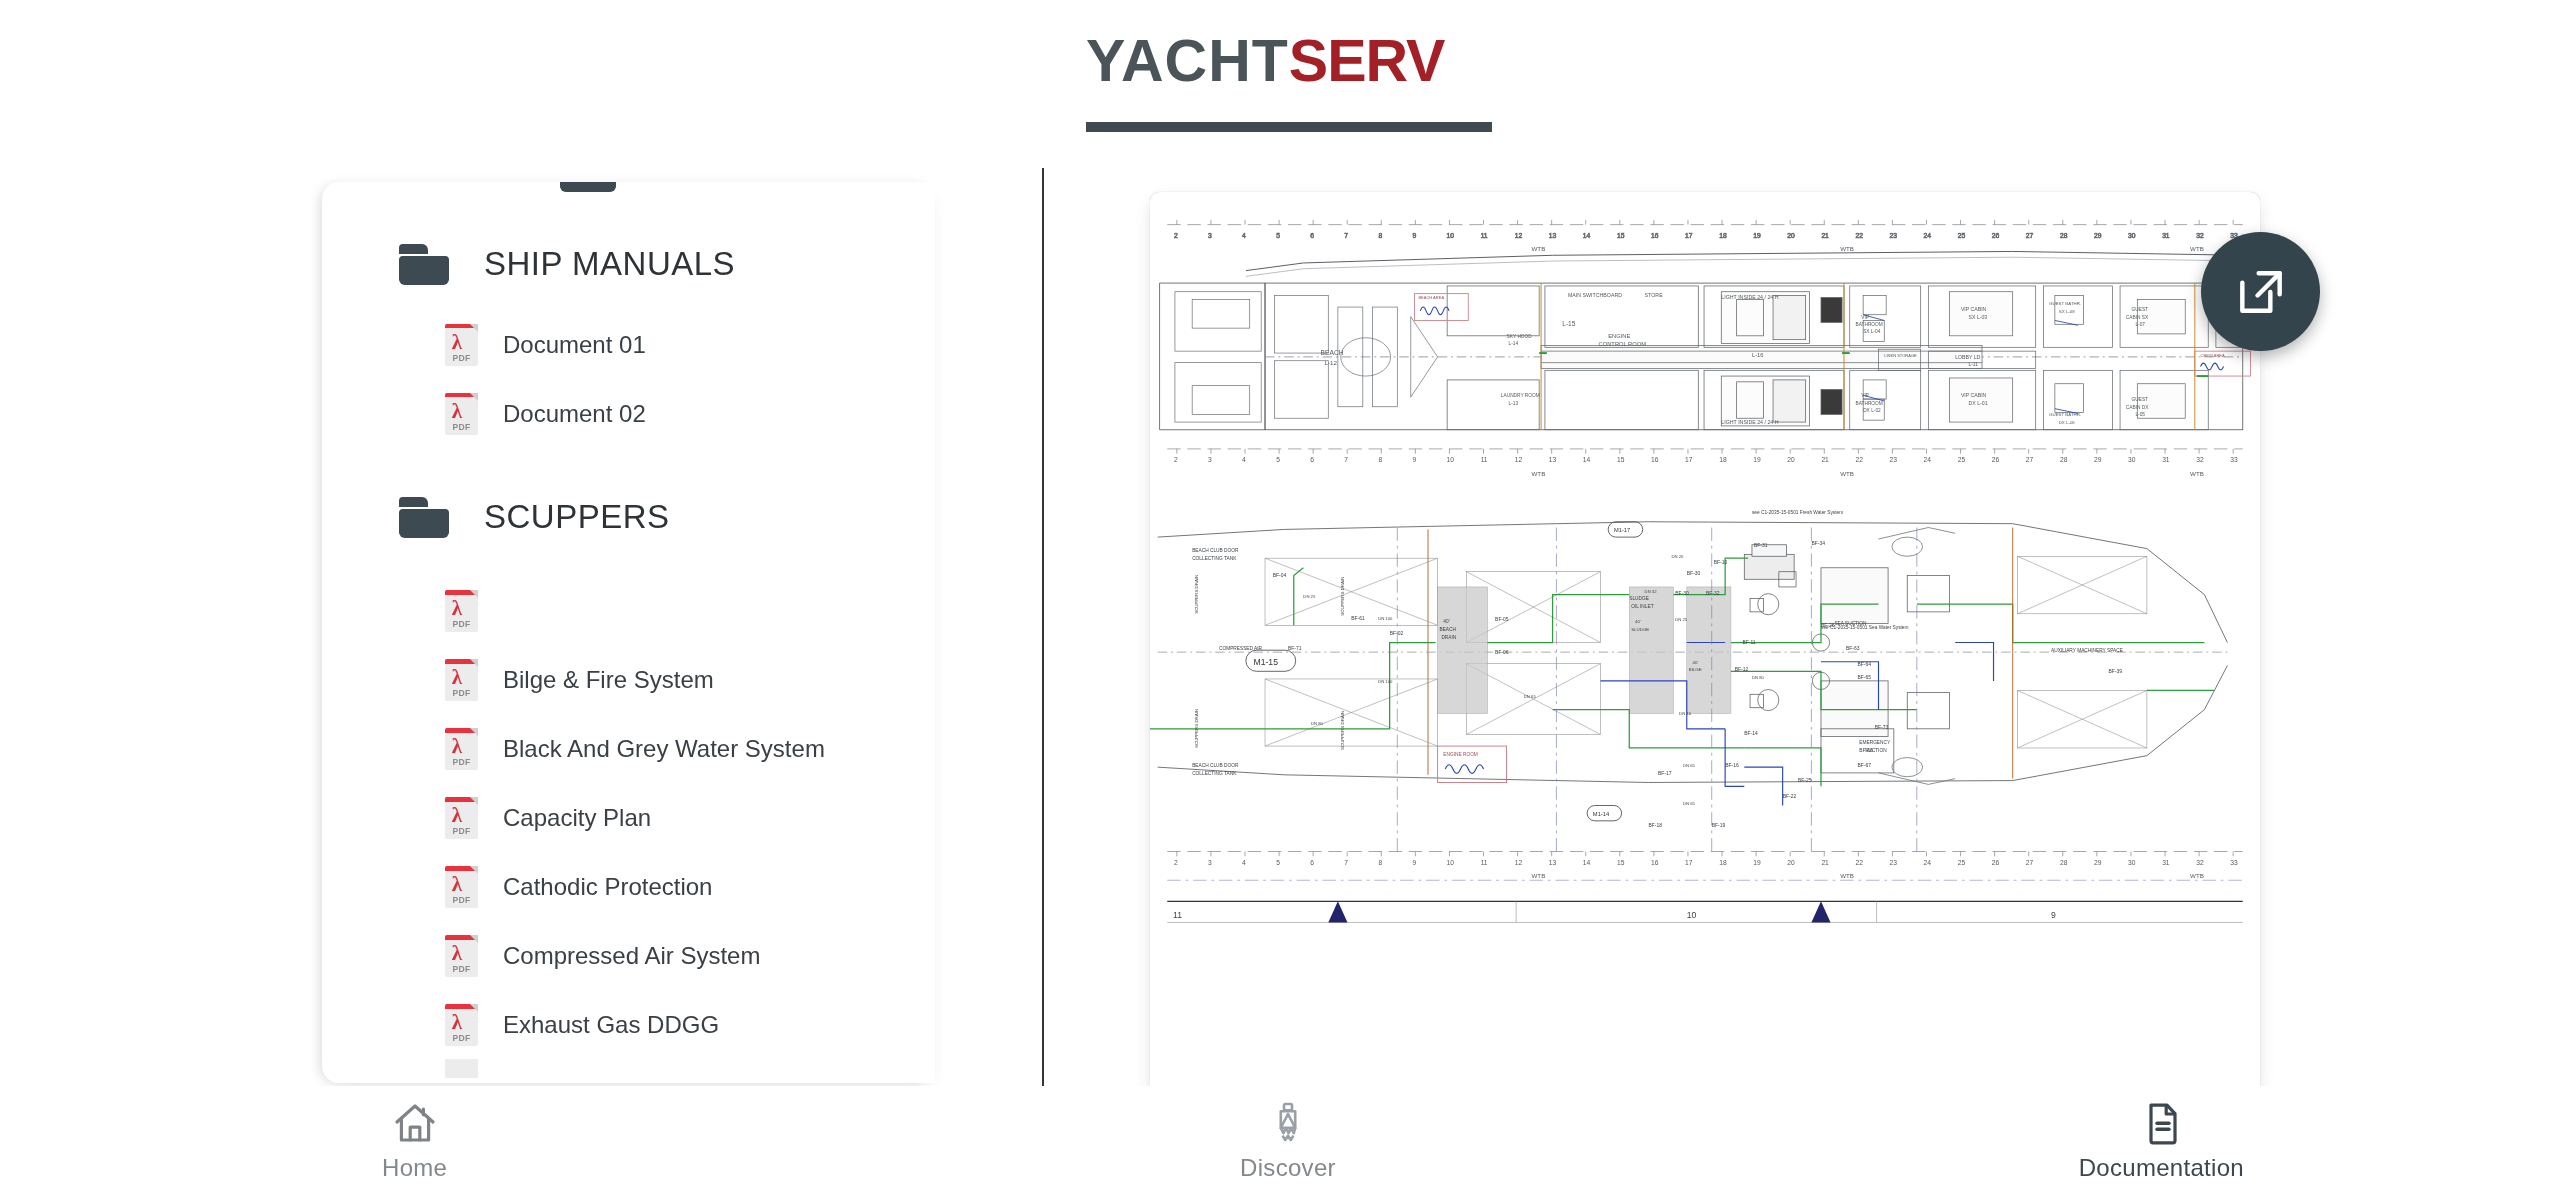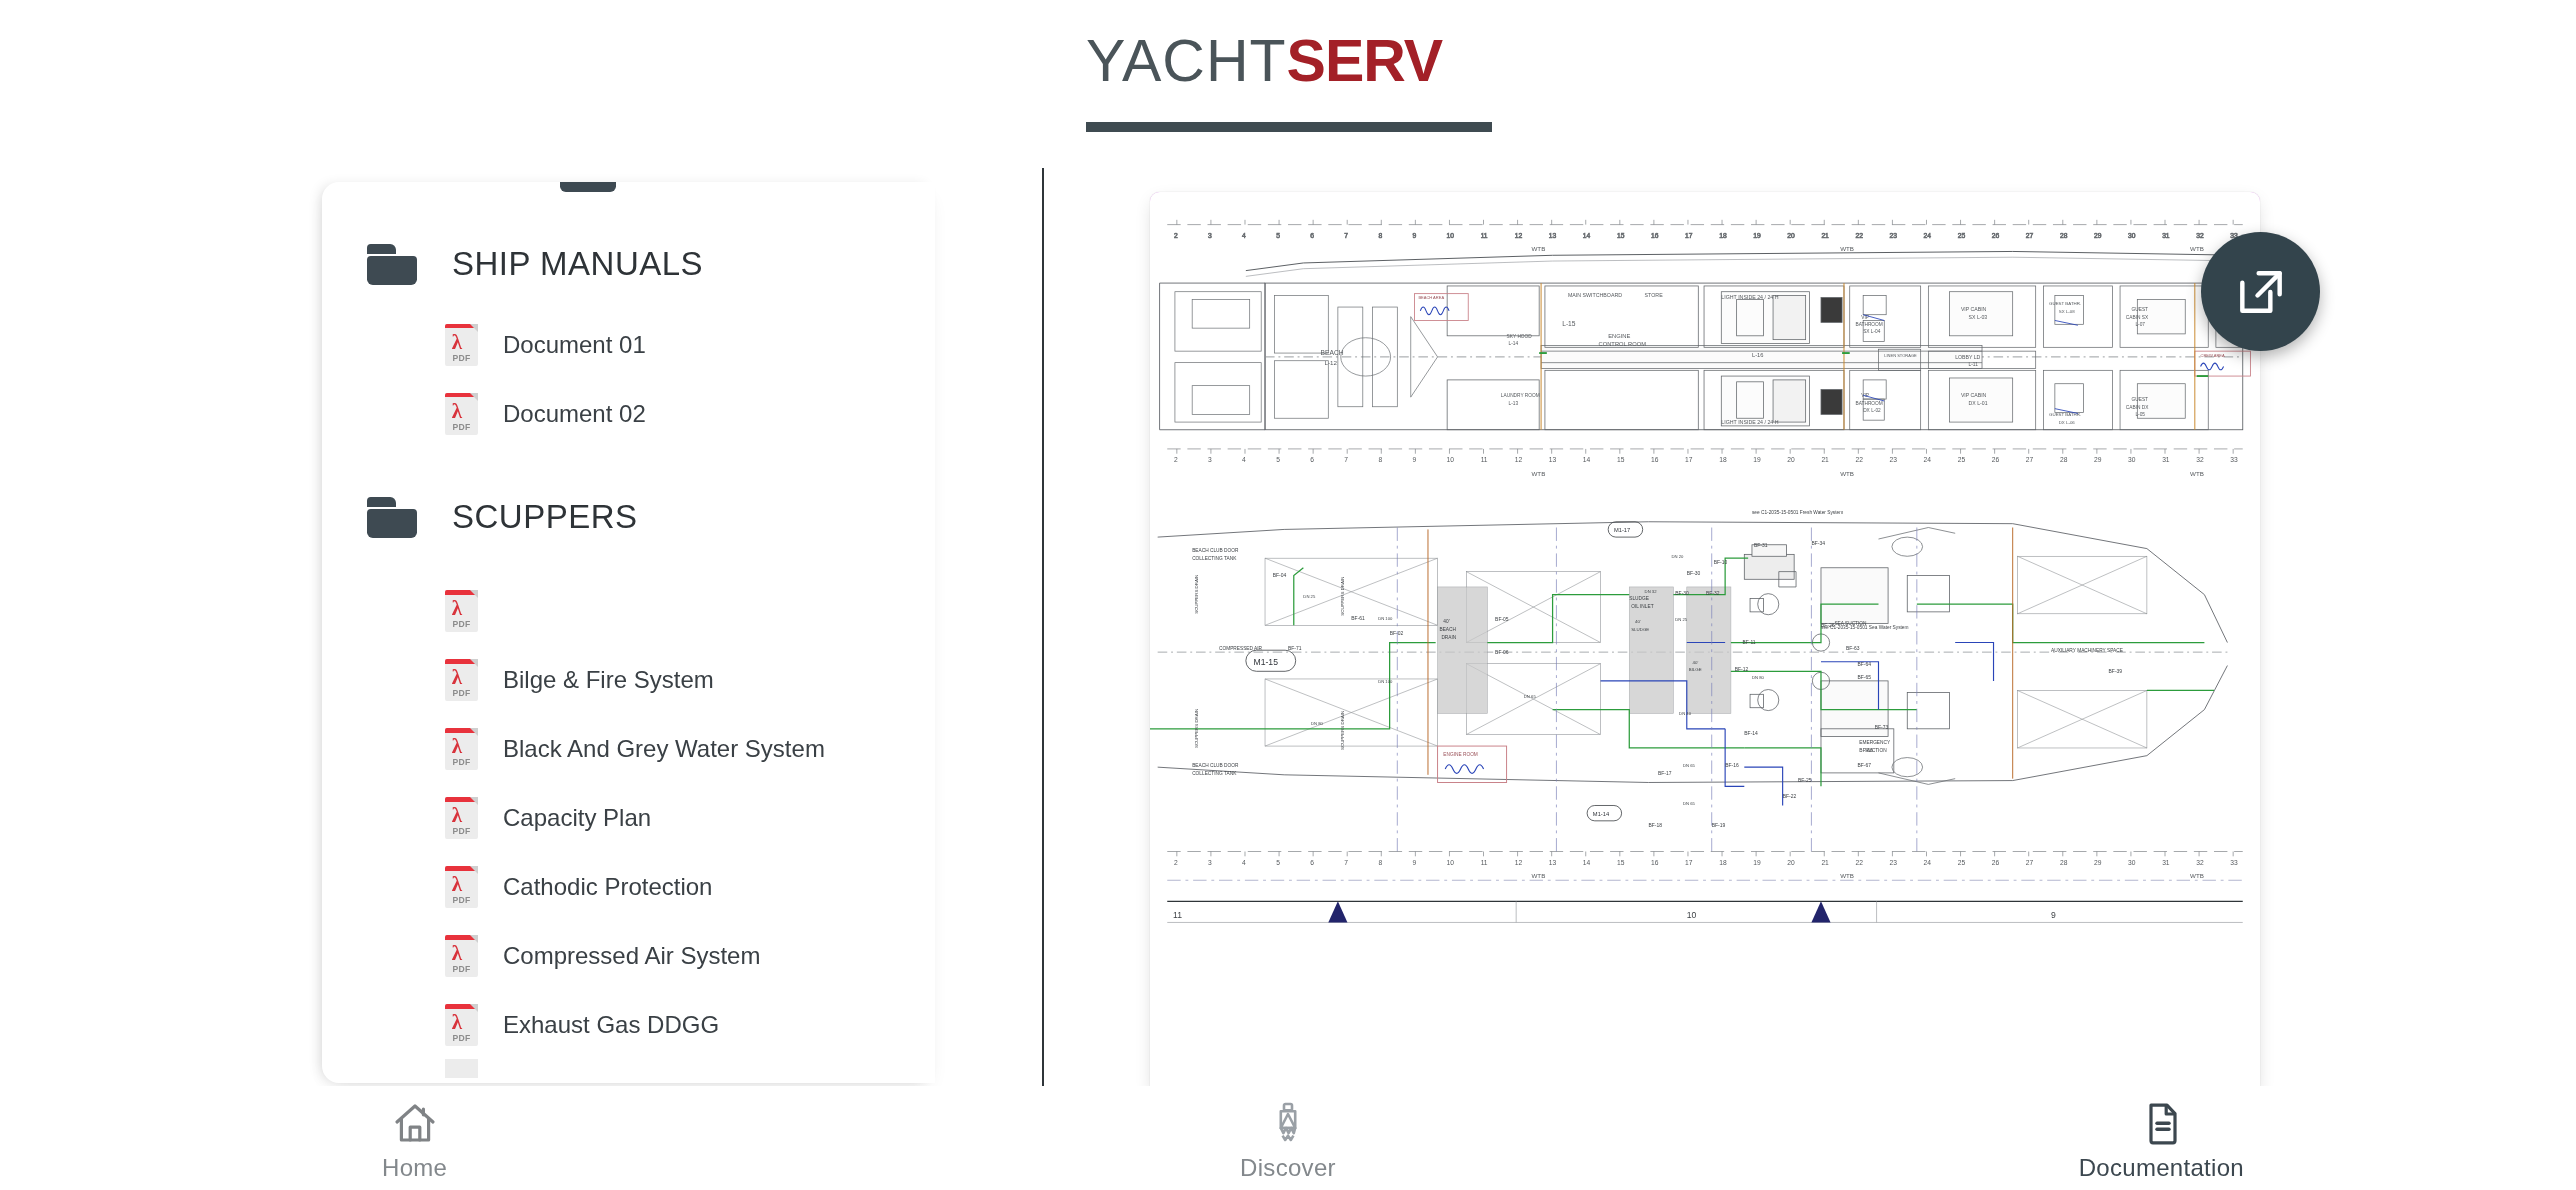--- a/index.html
+++ b/index.html
@@ -26,21 +26,21 @@
     position: absolute;
     left: 1086px;
     top: 27px;
     width: 412px;
     text-align: left;
     white-space: nowrap;
   }
   #brand-logo .logo-word {
     font-size: 59px;
     letter-spacing: 1px;
-    font-weight: 400;
+    font-weight: 700;
     font-family: "Liberation Sans", sans-serif;
   }
   #brand-logo .logo-primary { color: #4a5459; }
   #brand-logo .logo-accent  { color: #a32027; font-weight: 700; letter-spacing: -1px; }
   #brand-underline {
     position: absolute;
     left: 1086px;
     top: 122px;
     width: 406px;
     height: 9.6px;
@@ -73,21 +73,21 @@
     top: -11.5px;
     width: 56px;
     height: 21px;
     background: #3e4a52;
     border-radius: 0 0 5.8px 5.8px;
   }
   .folder-row {
     display: flex;
     align-items: center;
     height: 92px;
-    padding-left: 45px;
+    padding-left: 77px;
   }
   .folder-icon {
     width: 50px;
     height: 40px;
     position: relative;
     flex: 0 0 auto;
     margin-right: 35px;
   }
   .folder-icon .tab {
     position: absolute;

